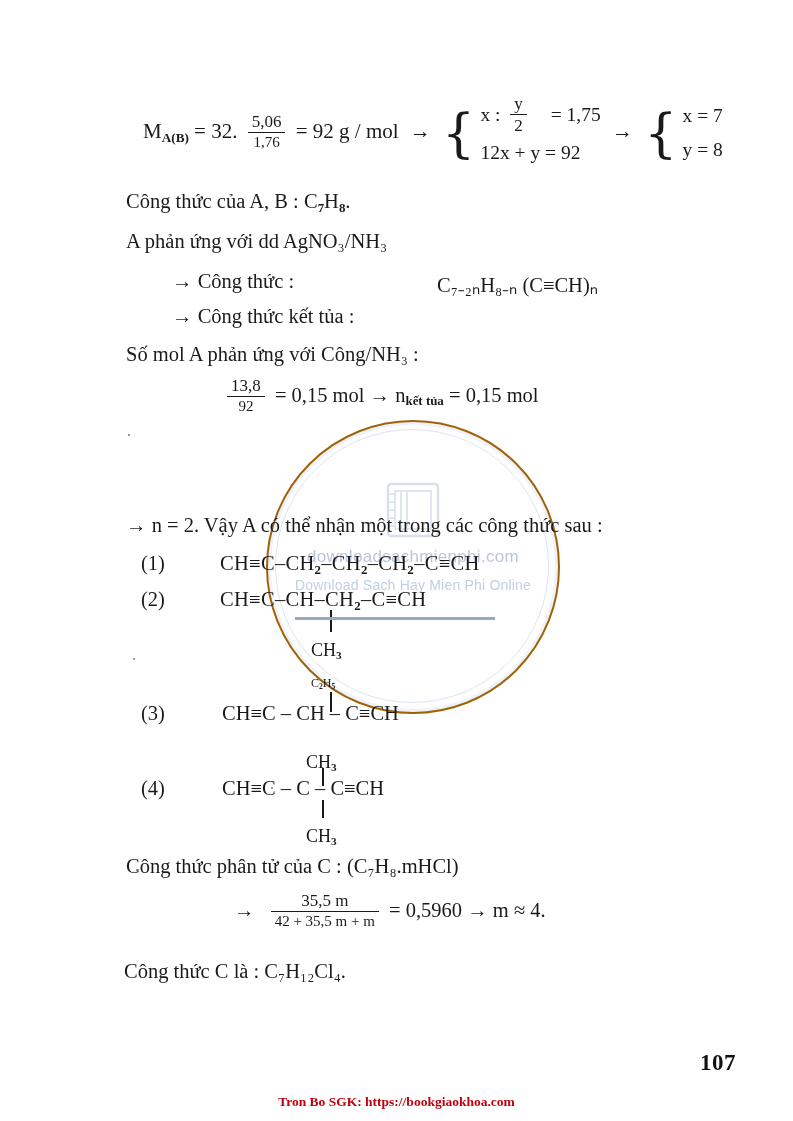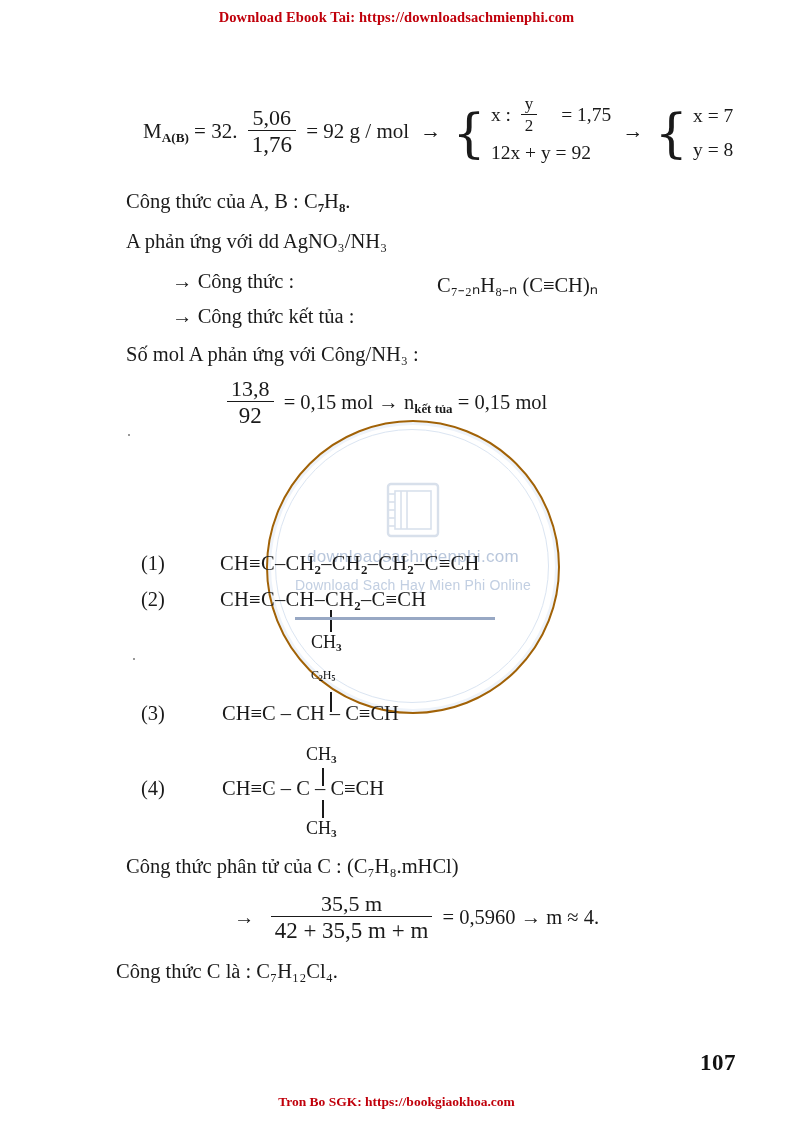--- a/index.html
+++ b/index.html
@@ -107,45 +107,46 @@
 
   
   .line {
     position: absolute;
     font-size: 20.5px;
     white-space: nowrap;
     z-index: 8;
   }
   .small {
     font-size: 16px;
+    margin-top: 8px;
   }
   sub, .sb {
     font-size: 0.63em;
     vertical-align: -0.28em;
     font-weight: bold;
   }
   .frac {
     display: inline-block;
     vertical-align: middle;
     text-align: center;
     margin: 0 5px;
     position: relative;
     top: -1px;
   }
   .frac .num {
     display: block;
     padding: 0 4px 1px 4px;
-    font-size: 22px;
+    font-size: 17px;
     line-height: 1.05;
   }
   .frac .den {
     display: block;
     border-top: 1.3px solid #1a1a1a;
     padding: 1px 4px 0 4px;
-    font-size: 23px;
+    font-size: 15px;
     line-height: 1.15;
   }
   .frac.tight .num, .frac.tight .den { font-size: 17px; }
 
   
   .brace {
     display: inline-block;
     font-size: 52px;
     line-height: 0.8;
     vertical-align: middle;
@@ -185,21 +186,20 @@
     background: #777;
     border-radius: 50%;
     z-index: 2;
   }
 </style>
 </head>
 <body>
 
 <div class="page">
 
-  <div class="top-banner">Download Ebook Tai: https://downloadsachmienphi.com</div>
 
   <div class="dot" style="left:128px; top:434px;"></div>
   <div class="dot" style="left:133px; top:658px;"></div>
   <div class="dot" style="left:136px; top:869px;"></div>
   <div class="dot" style="left:271px; top:787px;"></div>
 
   <div class="line" style="left:143px; top:96px; font-size:21px;">
     <span>M</span><span class="sb">A(B)</span>
     <span>= 32.</span>
     <span class="frac">
@@ -244,20 +244,21 @@
   <div class="line" style="left:222px; top:378px;">
     <span class="frac">
       <span class="num">13,8</span>
       <span class="den">92</span>
     </span>
     <span>= 0,15 mol → n</span><span class="sb">kết tủa</span>
     <span>= 0,15 mol</span>
   </div>
 
 
+  <div class="line" style="left:126px; top:514px;">→ n = 2. Vậy A có thể nhận một trong các công thức sau :</div>
 
   <div class="line" style="left:141px; top:552px;">(1)</div>
   <div class="line" style="left:220px; top:552px;">
     <span style="letter-spacing:0.3px;">CH≡C–CH<span class="sb">2</span>–CH<span class="sb">2</span>–CH<span class="sb">2</span>–C≡CH</span>
   </div>
 
   <div class="line" style="left:141px; top:588px;">(2)</div>
   <div class="line" style="left:220px; top:588px;">
     <span style="letter-spacing:0.3px;">CH≡C–CH–CH<span class="sb">2</span>–C≡CH</span>
   </div>
@@ -297,21 +298,21 @@
 
   <div class="line" style="left:228px; top:893px;">
     <span class="arrow">→</span>
     <span class="frac">
       <span class="num">35,5 m</span>
       <span class="den">42 + 35,5 m + m</span>
     </span>
     <span>= 0,5960 → m ≈ 4.</span>
   </div>
 
-  <div class="line" style="left:116px; top:960px;">Công thức C là : C₇H₁₂Cl₄.</div>
+  <div class="line" style="left:124px; top:960px;">Công thức C là : C₇H₁₂Cl₄.</div>
 
   <div class="watermark">
     <div class="inner-ring"></div>
     <svg class="wm-book" viewBox="0 0 62 60">
       <rect x="6" y="4" width="50" height="52" rx="3" fill="none" stroke="#b9c7dc" stroke-width="2.4"></rect>
       <rect x="13" y="11" width="36" height="38" fill="none" stroke="#b9c7dc" stroke-width="1.6"></rect>
       <line x1="19" y1="11" x2="19" y2="49" stroke="#b9c7dc" stroke-width="1.6"></line>
       <line x1="25" y1="11" x2="25" y2="49" stroke="#b9c7dc" stroke-width="1.6"></line>
       <line x1="6" y1="14" x2="13" y2="14" stroke="#b9c7dc" stroke-width="1.6"></line>
       <line x1="6" y1="22" x2="13" y2="22" stroke="#b9c7dc" stroke-width="1.6"></line>

